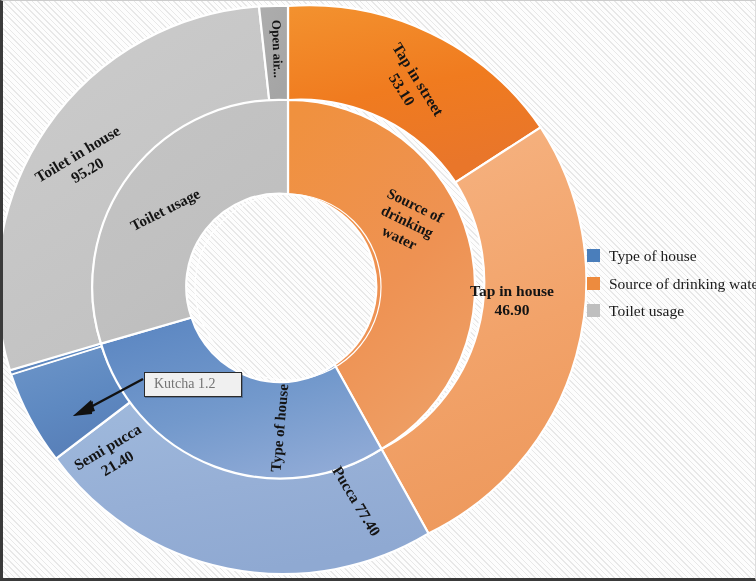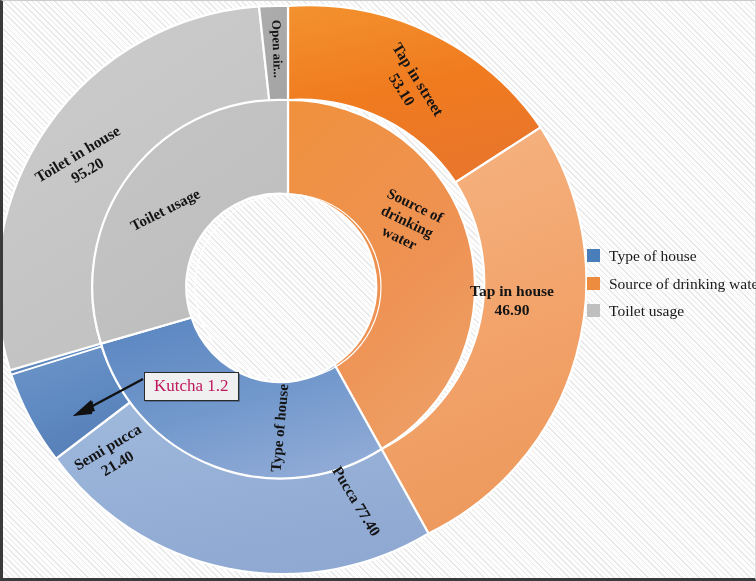--- a/index.html
+++ b/index.html
@@ -43,23 +43,23 @@
   .legend-text{
     font-family:"Liberation Serif", serif;
     font-size:15.5px;color:#1a1a1a;white-space:nowrap;line-height:1;
   }
 
   
   #callout{
     position:absolute;left:141px;top:371px;
     background:#f0f0f0;
     border:1.5px solid #2b2b2b;
-    padding:3px 9px 4px 9px;
-    font-family:"Liberation Serif", serif;
-    font-size:17px;color:#be185d;
+    padding:3px 26px 4px 9px;
+    font-family:"Liberation Serif", serif;
+    font-size:14px;color:#737373;
     box-shadow:1px 1px 0 rgba(0,0,0,0.25);
     white-space:nowrap;
   }
   #callout-arrow{position:absolute;left:0;top:0;pointer-events:none;}
 </style>
 </head>
 <body>
 
 <div id="frame">
 

